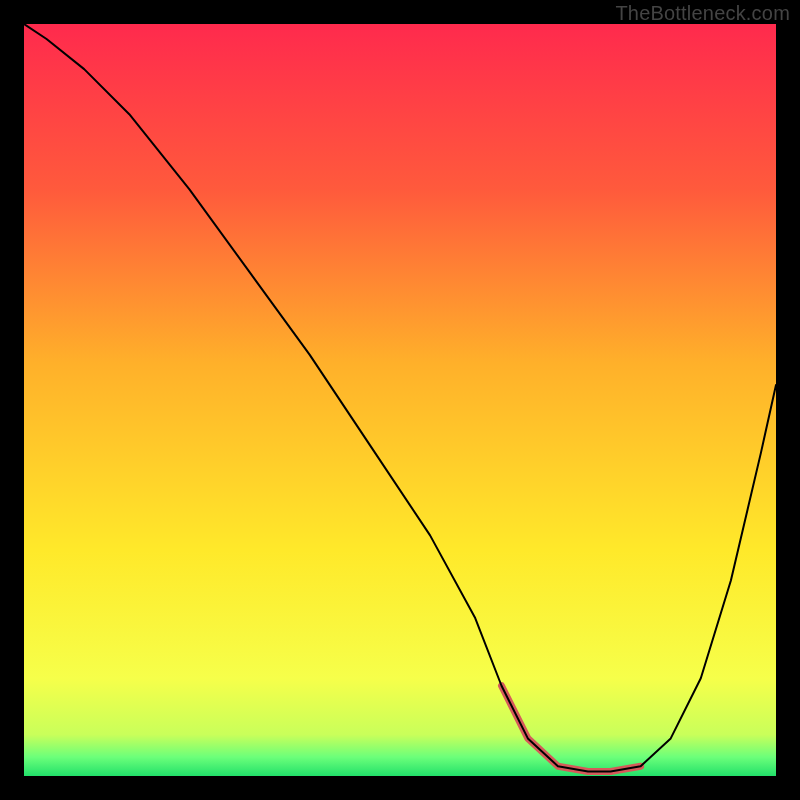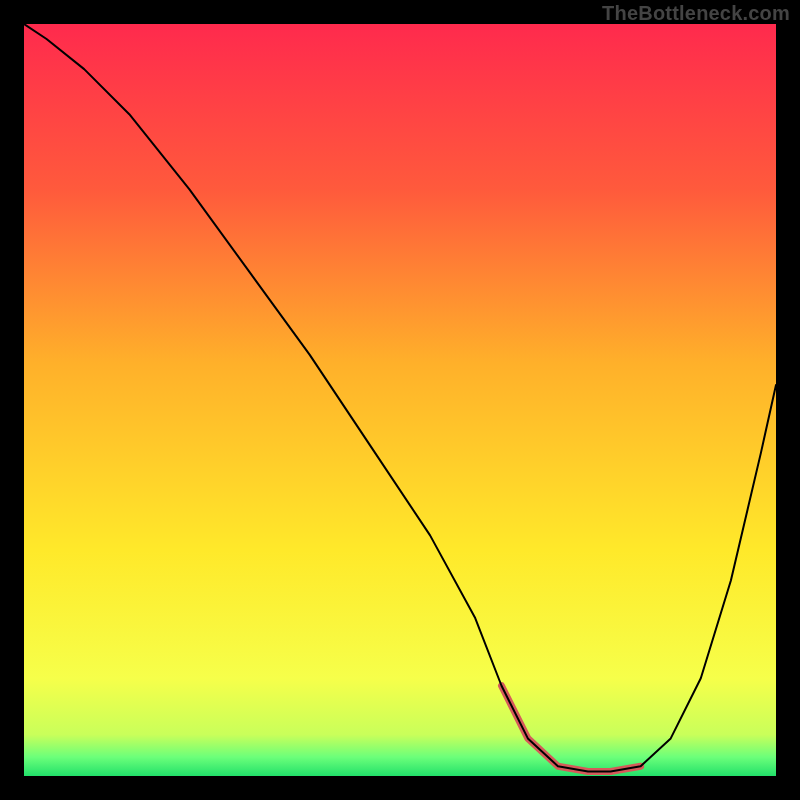--- a/index.html
+++ b/index.html
@@ -16,21 +16,21 @@
     width: 800px;
     height: 800px;
     background: #000;
   }
   .watermark {
     position: absolute;
     top: 2px;
     right: 10px;
     color: #444;
     font-size: 20px;
-    font-weight: bold;
+    font-weight: normal;
     letter-spacing: 0.2px;
     z-index: 50;
     user-select: none;
   }
   .plot-area {
     position: absolute;
     left: 24px;
     top: 24px;
     width: 752px;
     height: 752px;

